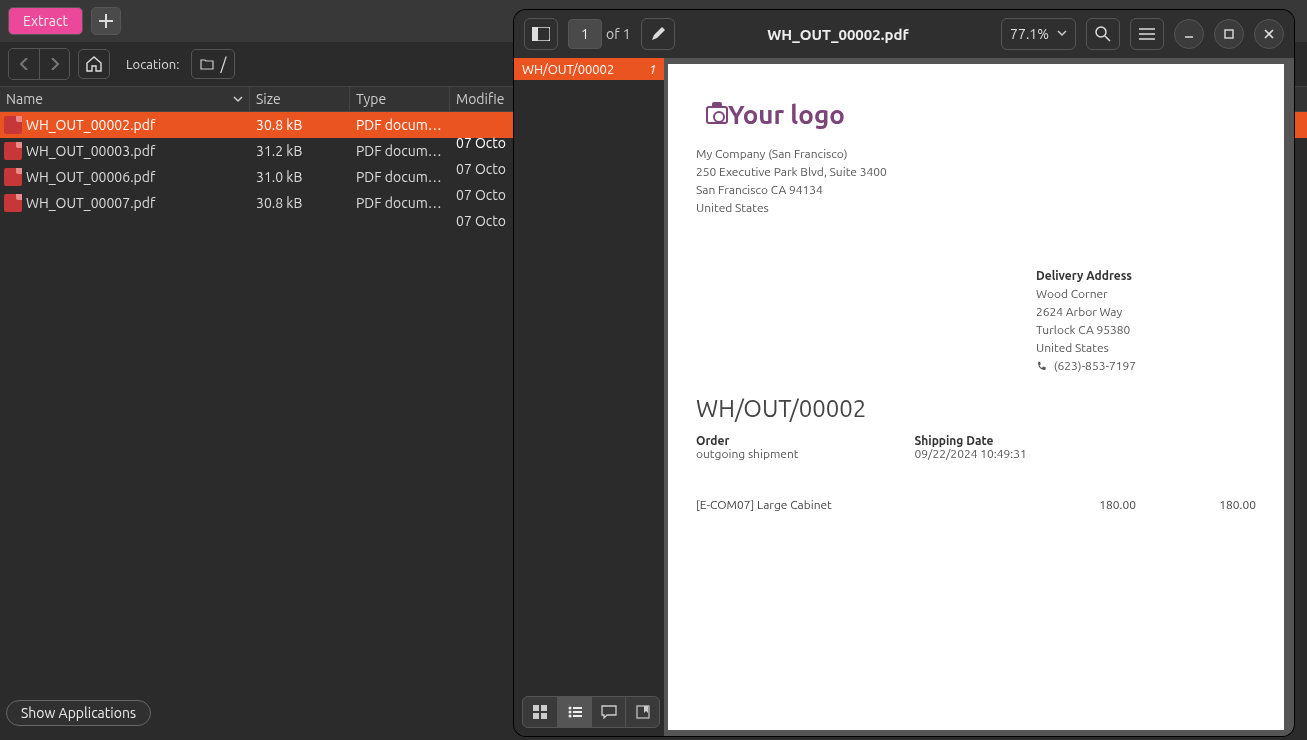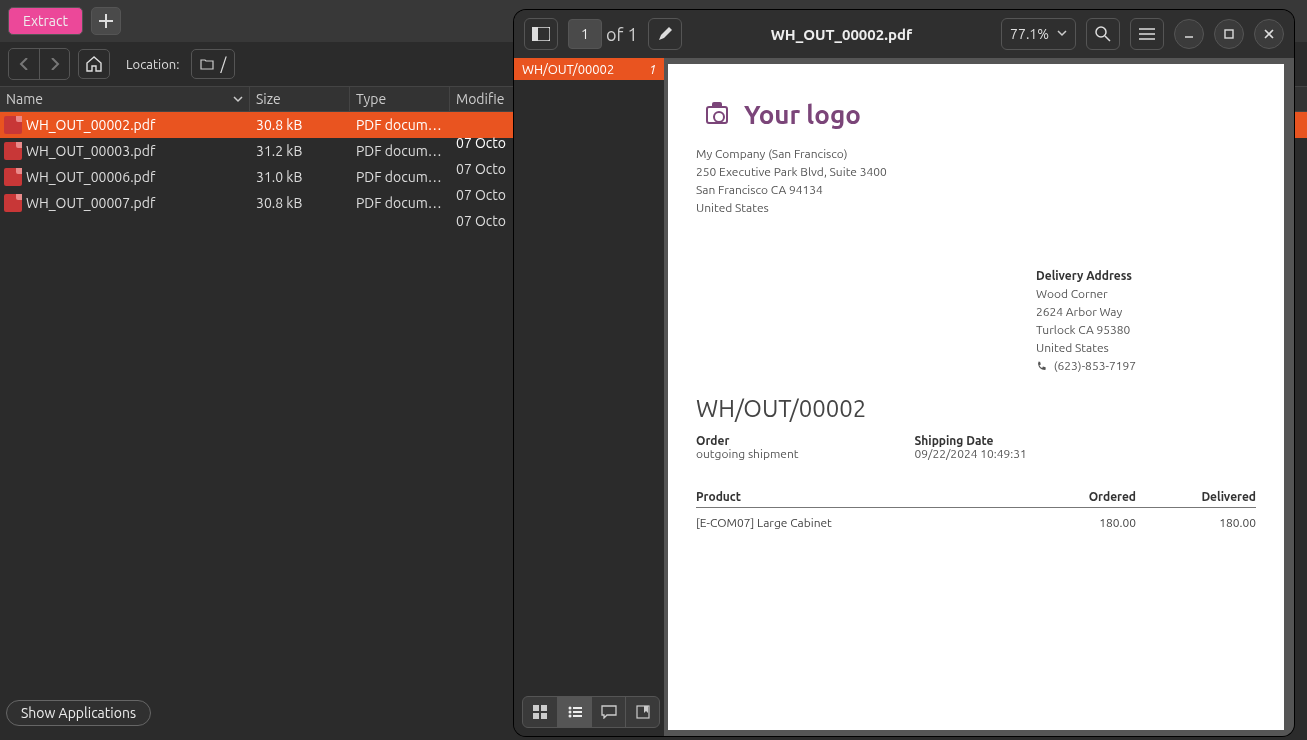--- a/index.html
+++ b/index.html
@@ -35,32 +35,32 @@
 .cell-mod { width: 90px; padding-left: 6px; overflow: hidden; white-space: nowrap; margin-top: 36px; }
 
 .show-apps { position: absolute; left: 6px; bottom: 14px; border: 1px solid #666; border-radius: 14px; padding: 4px 14px; font-size: 14px; color: #eee; background: #303030; cursor: pointer; }
 
 
 .pdf-window { position: absolute; left: 514px; top: 10px; width: 780px; height: 726px; background: #2b2b2b; border-radius: 12px; overflow: hidden; box-shadow: 0 0 0 1px #000; display: flex; flex-direction: column; }
 .pdf-titlebar { height: 48px; background: #2f2f2f; display: flex; align-items: center; padding: 0 10px; gap: 10px; color: #eee; }
 .tb-btn { width: 34px; height: 32px; border: 1px solid #555; border-radius: 6px; display: flex; align-items: center; justify-content: center; cursor: pointer; color: #ddd; }
 .page-box { display: flex; align-items: center; gap: 4px; }
 .page-input { width: 34px; height: 30px; background: #4a4a4a; border: 1px solid #555; border-radius: 4px; color: #eee; text-align: center; font-size: 14px; }
-.page-of { color: #ccc; font-size: 18px; }
+.page-of { color: #ccc; font-size: 14px; }
 .doc-title { flex: 1; text-align: center; font-weight: 600; font-size: 15px; color: #eee; }
 .zoom-box { display: flex; align-items: center; border: 1px solid #555; border-radius: 6px; height: 32px; padding: 0 8px; gap: 8px; color: #ddd; font-size: 14px; cursor: pointer; }
 .win-btn { width: 30px; height: 30px; border-radius: 50%; background: #3b3b3b; display: flex; align-items: center; justify-content: center; cursor: pointer; color: #ddd; font-size: 13px; border: 1px solid #555; }
 
 .pdf-body { flex: 1; display: flex; overflow: hidden; }
 .thumbs { width: 150px; background: #2b2b2b; display: flex; flex-direction: column; }
 .thumb-tab { background: #e95420; color: #fff; font-size: 13px; padding: 4px 8px; display: flex; justify-content: space-between; align-items: center; }
 .thumb-canvas { flex:1; }
 .pdf-page-wrap { flex: 1; background: #555; padding: 6px 10px 6px 4px; overflow: hidden; }
 .pdf-page { background: #fff; width: 100%; height: 100%; color: #333; padding: 36px 28px; font-size: 12px; }
-.logo-row { display: flex; align-items: center; gap: 16px; color: #7b4579; font-weight: 700; font-size: 26px; margin-bottom: 16px; margin-left: 10px; }
+.logo-row { display: flex; align-items: center; gap: 0; color: #7b4579; font-weight: 700; font-size: 26px; margin-bottom: 16px; margin-left: 10px; }
 .cam-icon { width: 22px; height: 18px; border: 2px solid #7b4579; border-radius: 3px; position: relative; }
 .cam-icon::before { content: ""; position: absolute; top: -6px; left: 4px; width: 10px; height: 6px; background: #7b4579; border-radius: 2px 2px 0 0; }
 .cam-icon::after { content: ""; position: absolute; top: 3px; left: 5px; width: 8px; height: 8px; border: 2px solid #7b4579; border-radius: 50%; }
 .company { font-size: 12px; line-height: 1.5; color: #555; margin-bottom: 50px; }
 .addr-block { margin-left: 340px; font-size: 12px; line-height: 1.5; color: #555; margin-bottom: 20px; }
 .addr-block .hdr { font-weight: 700; color: #333; }
 .doc-name { font-size: 24px; color: #444; margin-bottom: 12px; }
 .meta-row { display: flex; gap: 116px; margin-bottom: 30px; font-size: 12px; }
 .meta-row .lbl { font-weight: 700; color: #333; }
 .meta-row .val { color: #555; }
@@ -261,25 +261,20 @@
           <div>
             <div class="lbl">Order</div>
             <div class="val">outgoing shipment</div>
           </div>
           <div>
             <div class="lbl">Shipping Date</div>
             <div class="val">09/22/2024 10:49:31</div>
           </div>
         </div>
         <div class="tbl">
-          <div class="tbl-head">
-            <div class="tc1">Product</div>
-            <div class="tc2">Ordered</div>
-            <div class="tc3">Delivered</div>
-          </div>
           <div class="tbl-row">
             <div class="tc1">[E-COM07] Large Cabinet</div>
             <div class="tc2">180.00</div>
             <div class="tc3">180.00</div>
           </div>
         </div>
       </div>
     </div>
   </div>
 

